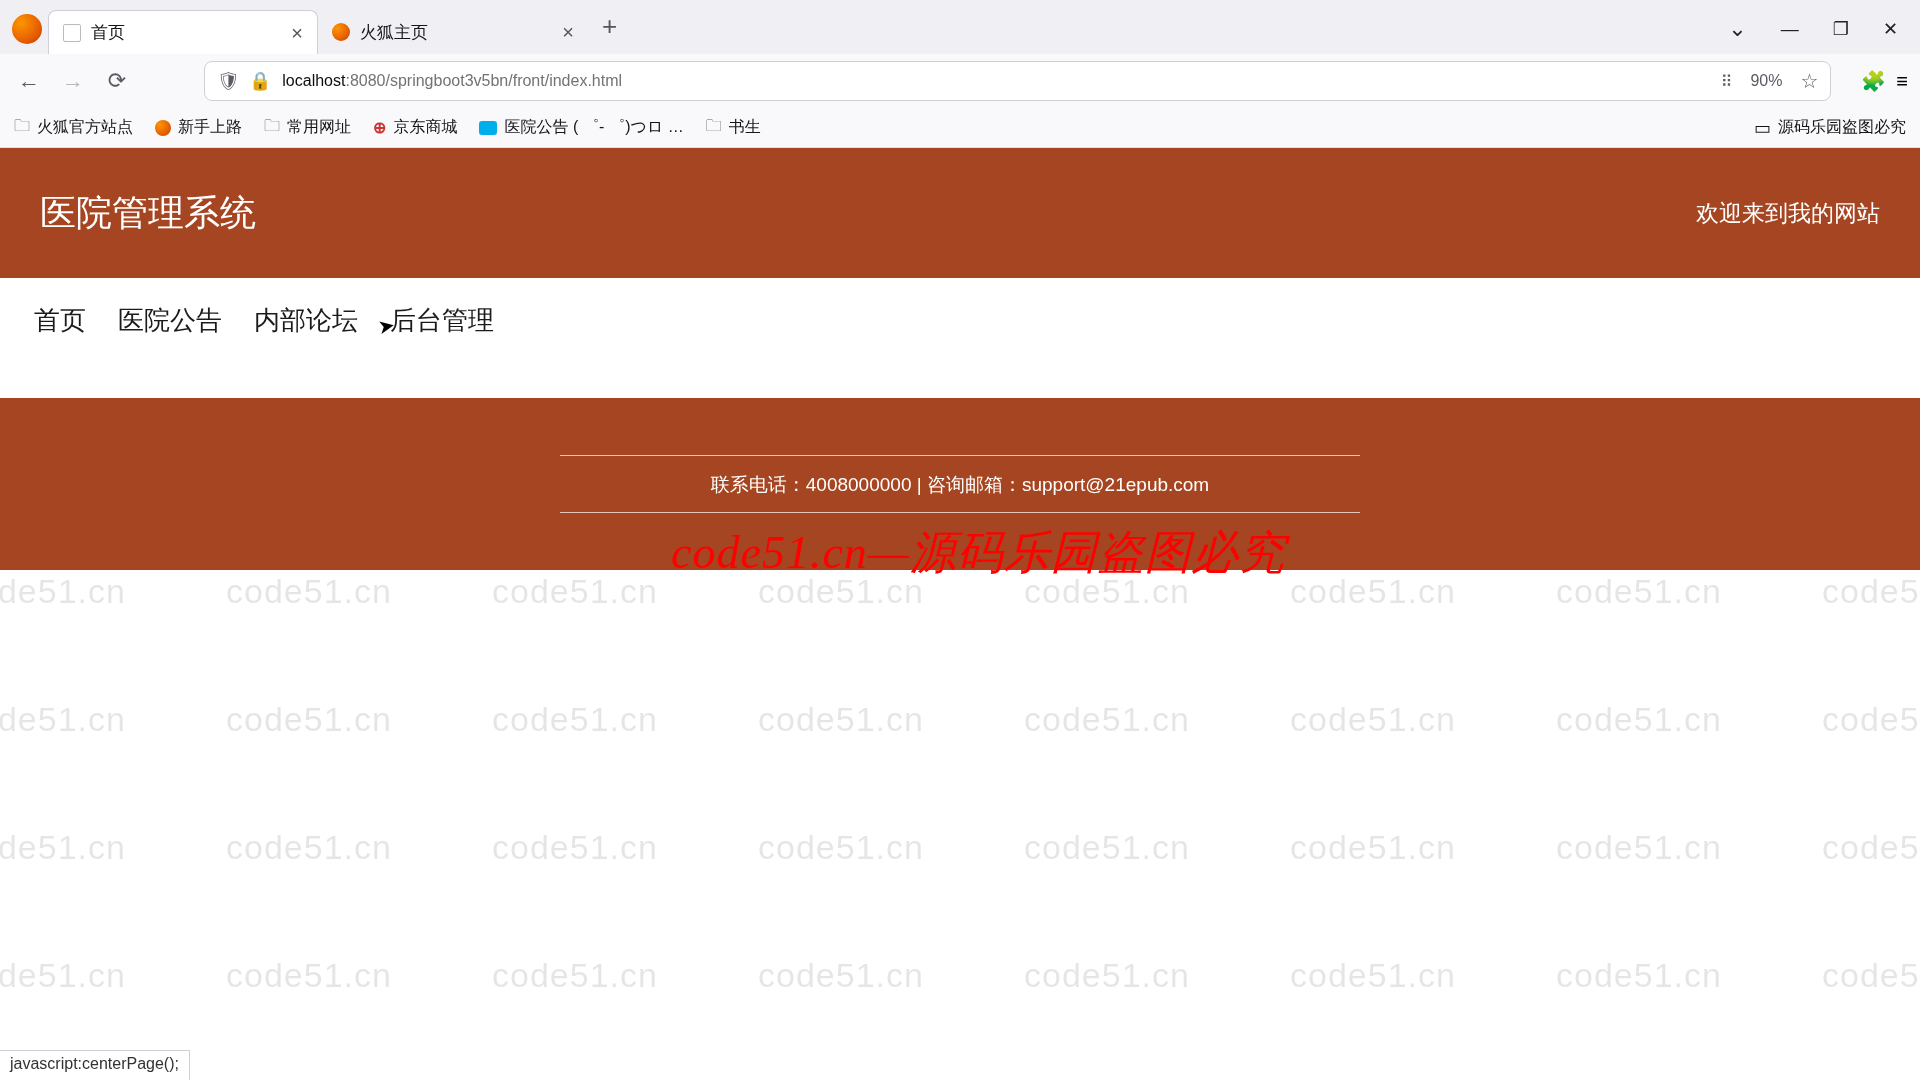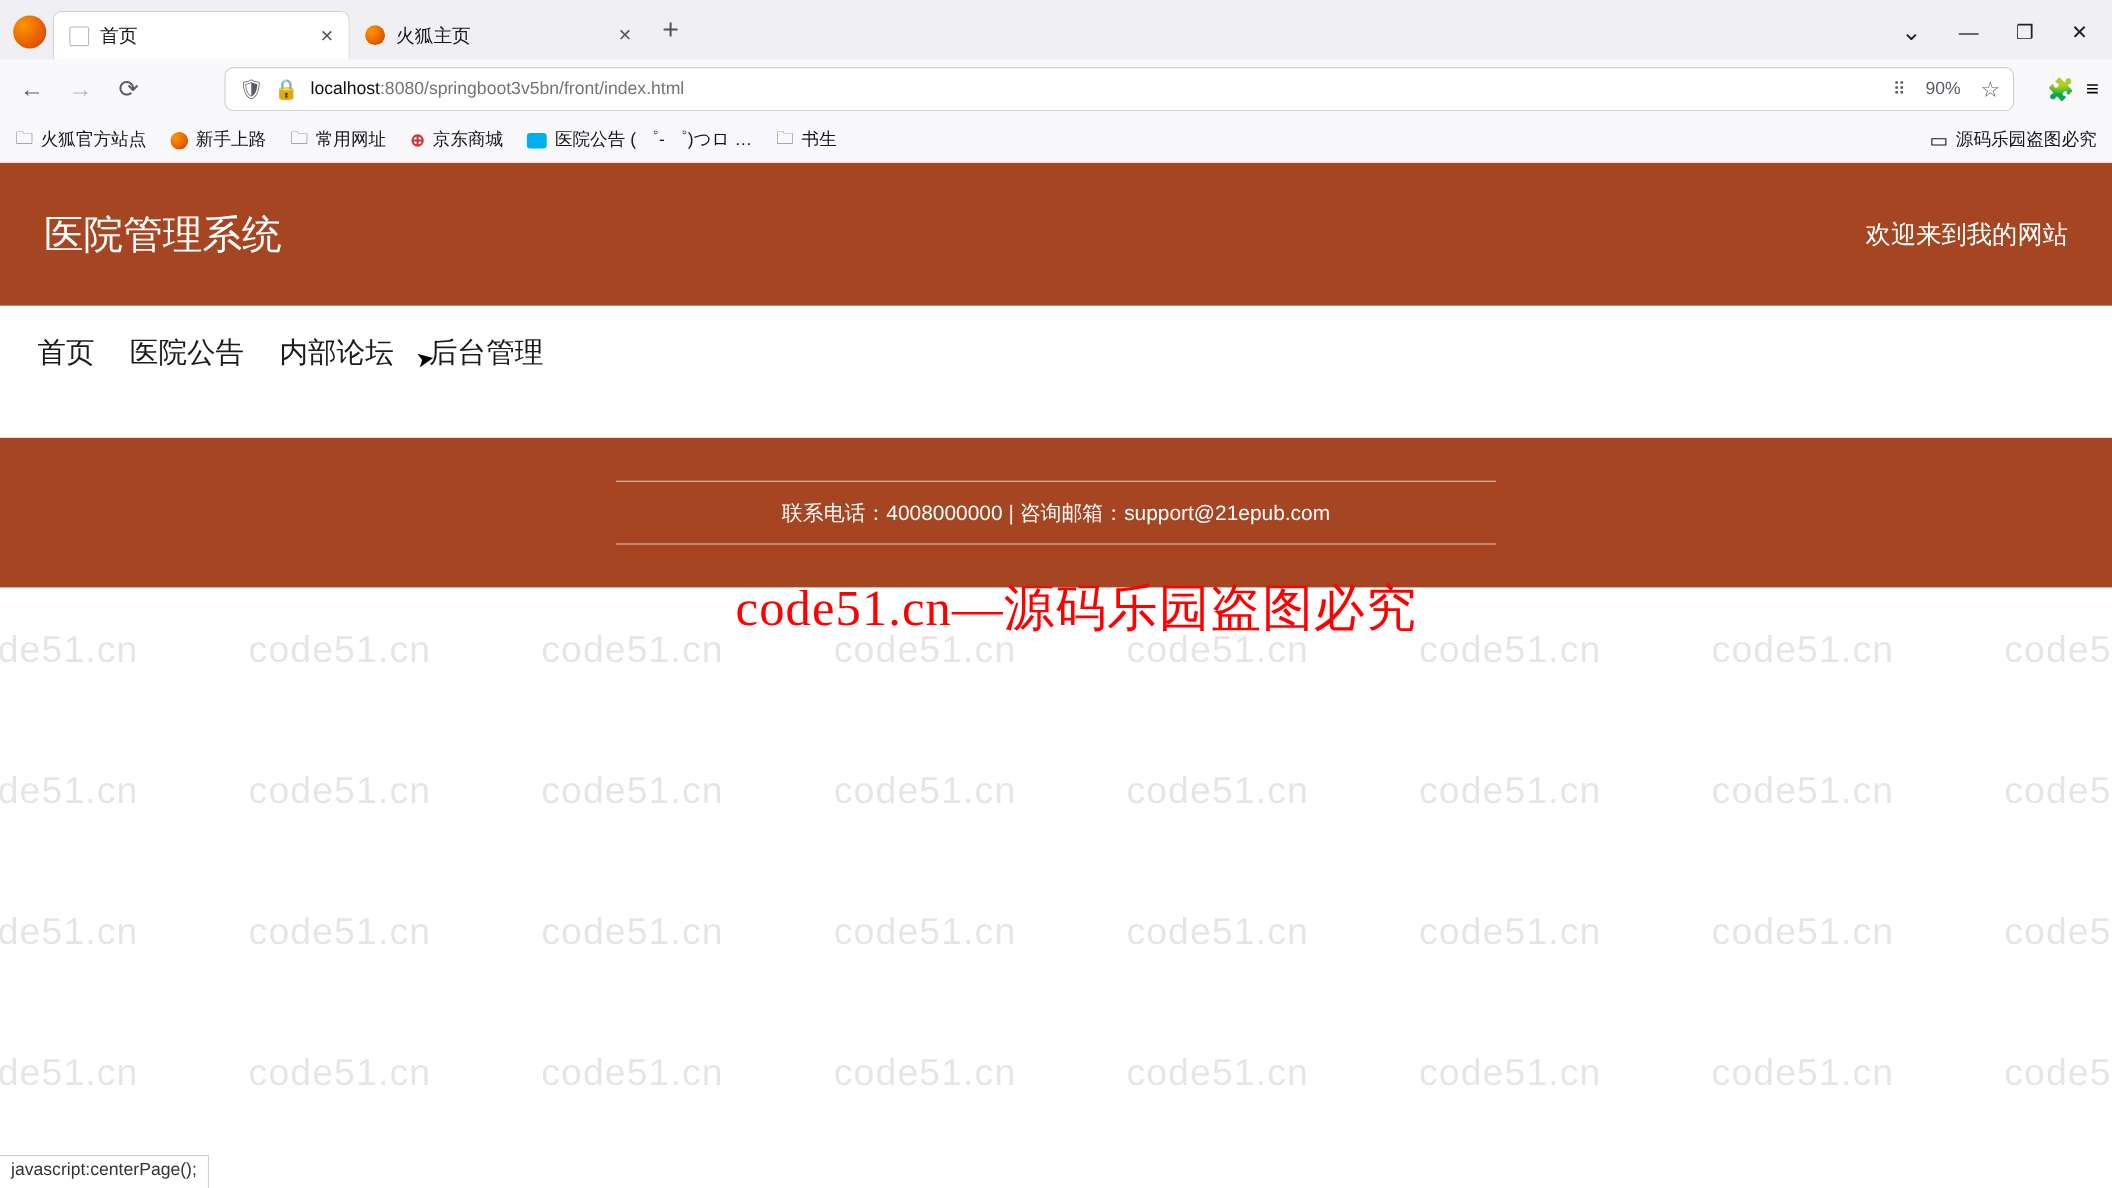--- a/index.html
+++ b/index.html
@@ -196,21 +196,21 @@
     background:#a64521;
     color:#fff;
   }
 
   .site-nav-underline {
     height: 36px;
     background:#fff;
   }
 
   .site-footer {
-    height: 136px;
+    height: 172px;
     background:#a64521;
     display:flex;
     align-items:center;
     justify-content:center;
   }
   .footer-inner {
     width: 800px;
     text-align:center;
   }
   .footer-rule {
@@ -229,20 +229,21 @@
     left:50%;
     transform:translateX(-47%);
     top: 522px;
     z-index: 4;
     color:#ff0000;
     font-size: 46px;
     font-weight:500;
     font-family: "SimSun", serif;
     letter-spacing:1px;
     white-space:nowrap;
+    font-style:italic;
   }
 
   .status-bar {
     position:absolute;
     z-index:6;
     left:0; bottom:0;
     height: 30px;
     background:#fff;
     border:1px solid #cfcfd8;
     border-left:none; border-bottom:none;

